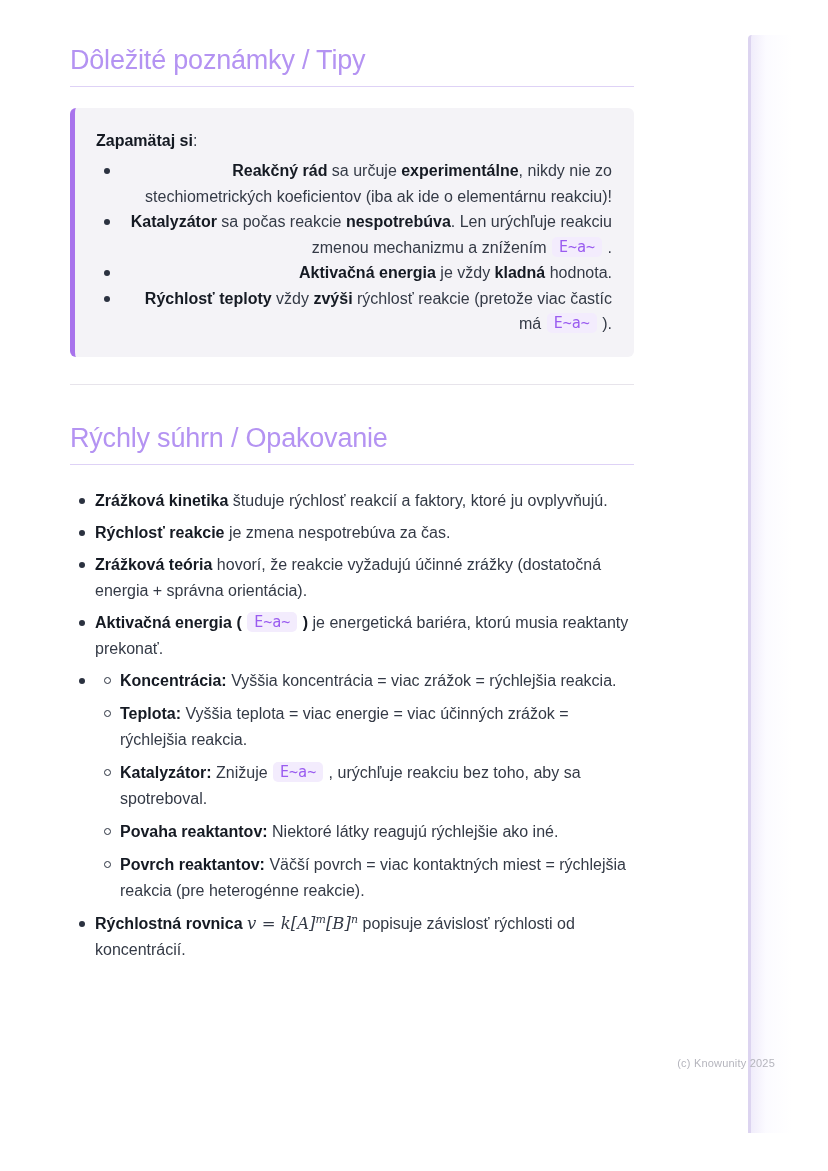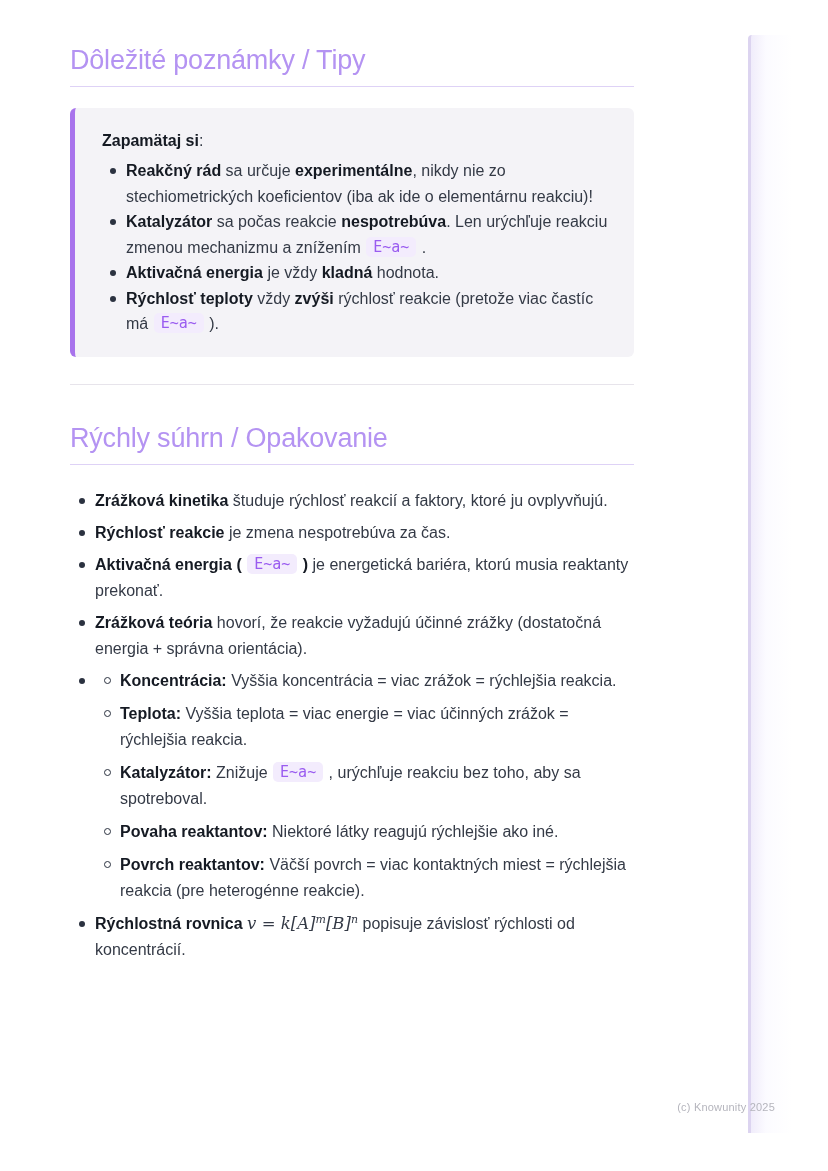--- a/index.html
+++ b/index.html
@@ -32,27 +32,27 @@
   .title-underline{
     margin-top:10px;height:0;
     border-bottom:1px solid var(--heading-underline,#ded2f6);
   }
 
   .callout{
     margin-top:21px;
     background:var(--callout-bg,#f4f3f7);
     border-left:5px solid var(--callout-border,#a873ec);
     border-radius:6px;
-    padding:20px 22px 20px 27px;
+    padding:20px 22px 20px 21px;
   }
   .callout-title{margin:0;font-size:16px;line-height:25px;}
 
   .bullet-list{list-style:none;margin:0;padding:0;}
   .callout-list{margin-top:5px;padding-left:24px;}
-  .callout-list>li{margin-top:0;}
+  .callout-list>li{margin-top:0;text-align:right;}
   .main-list{margin-top:23px;padding-left:25px;}
   .main-list>li{margin-bottom:6px;}
 
   .bullet-list li{
     position:relative;
     font-size:16px;line-height:26px;
   }
   .callout-list li{line-height:25.5px;}
 
   
@@ -90,21 +90,21 @@
   .math sup{font-size:11px;line-height:0;}
 
   .divider{
     margin:27px 0 0 0;border:none;height:0;
     border-top:1px solid var(--divider,#e7e4eb);
   }
   .content .section-title + .title-underline{}
   .divider + .section-title{margin-top:37px;}
 
   .footer{
-    position:absolute;top:1101px;right:53px;z-index:3;
+    position:absolute;top:1057px;right:53px;z-index:3;
     font-size:11px;letter-spacing:.2px;
     color:var(--footer-text,#b5b5bd);
   }
 </style>
 </head>
 <body>
 
 <div class="page">
 
   <div class="side-strip"></div>
@@ -125,22 +125,22 @@
     </aside>
 
     <hr class="divider">
 
     <h1 class="section-title">Rýchly súhrn / Opakovanie</h1>
     <div class="title-underline"></div>
 
     <ul class="bullet-list main-list">
         <li class="lvl1"><strong>Zrážková kinetika</strong><span> študuje rýchlosť reakcií a faktory, ktoré ju ovplyvňujú.</span></li>
         <li class="lvl1"><strong>Rýchlosť reakcie</strong><span> je zmena nespotrebúva za čas.</span></li>
+        <li class="lvl1"><strong>Zrážková teória</strong><span> hovorí, že reakcie vyžadujú účinné zrážky (dostatočná energia + správna orientácia).</span></li>
         <li class="lvl1"><strong>Aktivačná energia (</strong><span> </span><code class="chip">E~a~</code><span> </span><strong>)</strong><span> je energetická bariéra, ktorú musia reaktanty prekonať.</span></li>
-        <li class="lvl1"><strong>Zrážková teória</strong><span> hovorí, že reakcie vyžadujú účinné zrážky (dostatočná energia + správna orientácia).</span></li>
         <li class="lvl1"><ul class="bullet-list sub-list">
             <li class="lvl2"><strong>Koncentrácia:</strong><span> Vyššia koncentrácia = viac zrážok = rýchlejšia reakcia.</span></li>
             <li class="lvl2"><strong>Teplota:</strong><span> Vyššia teplota = viac energie = viac účinných zrážok = rýchlejšia reakcia.</span></li>
             <li class="lvl2"><strong>Katalyzátor:</strong><span> Znižuje </span><code class="chip">E~a~</code><span> , urýchľuje reakciu bez toho, aby sa spotreboval.</span></li>
             <li class="lvl2"><strong>Povaha reaktantov:</strong><span> Niektoré látky reagujú rýchlejšie ako iné.</span></li>
             <li class="lvl2"><strong>Povrch reaktantov:</strong><span> Väčší povrch = viac kontaktných miest = rýchlejšia reakcia (pre heterogénne reakcie).</span></li>
           </ul></li>
         <li class="lvl1"><strong>Rýchlostná rovnica</strong><span> </span><span class="math">v = k[A]<sup>m</sup>[B]<sup>n</sup></span><span> popisuje závislosť rýchlosti od koncentrácií.</span></li>
       </ul>
 

